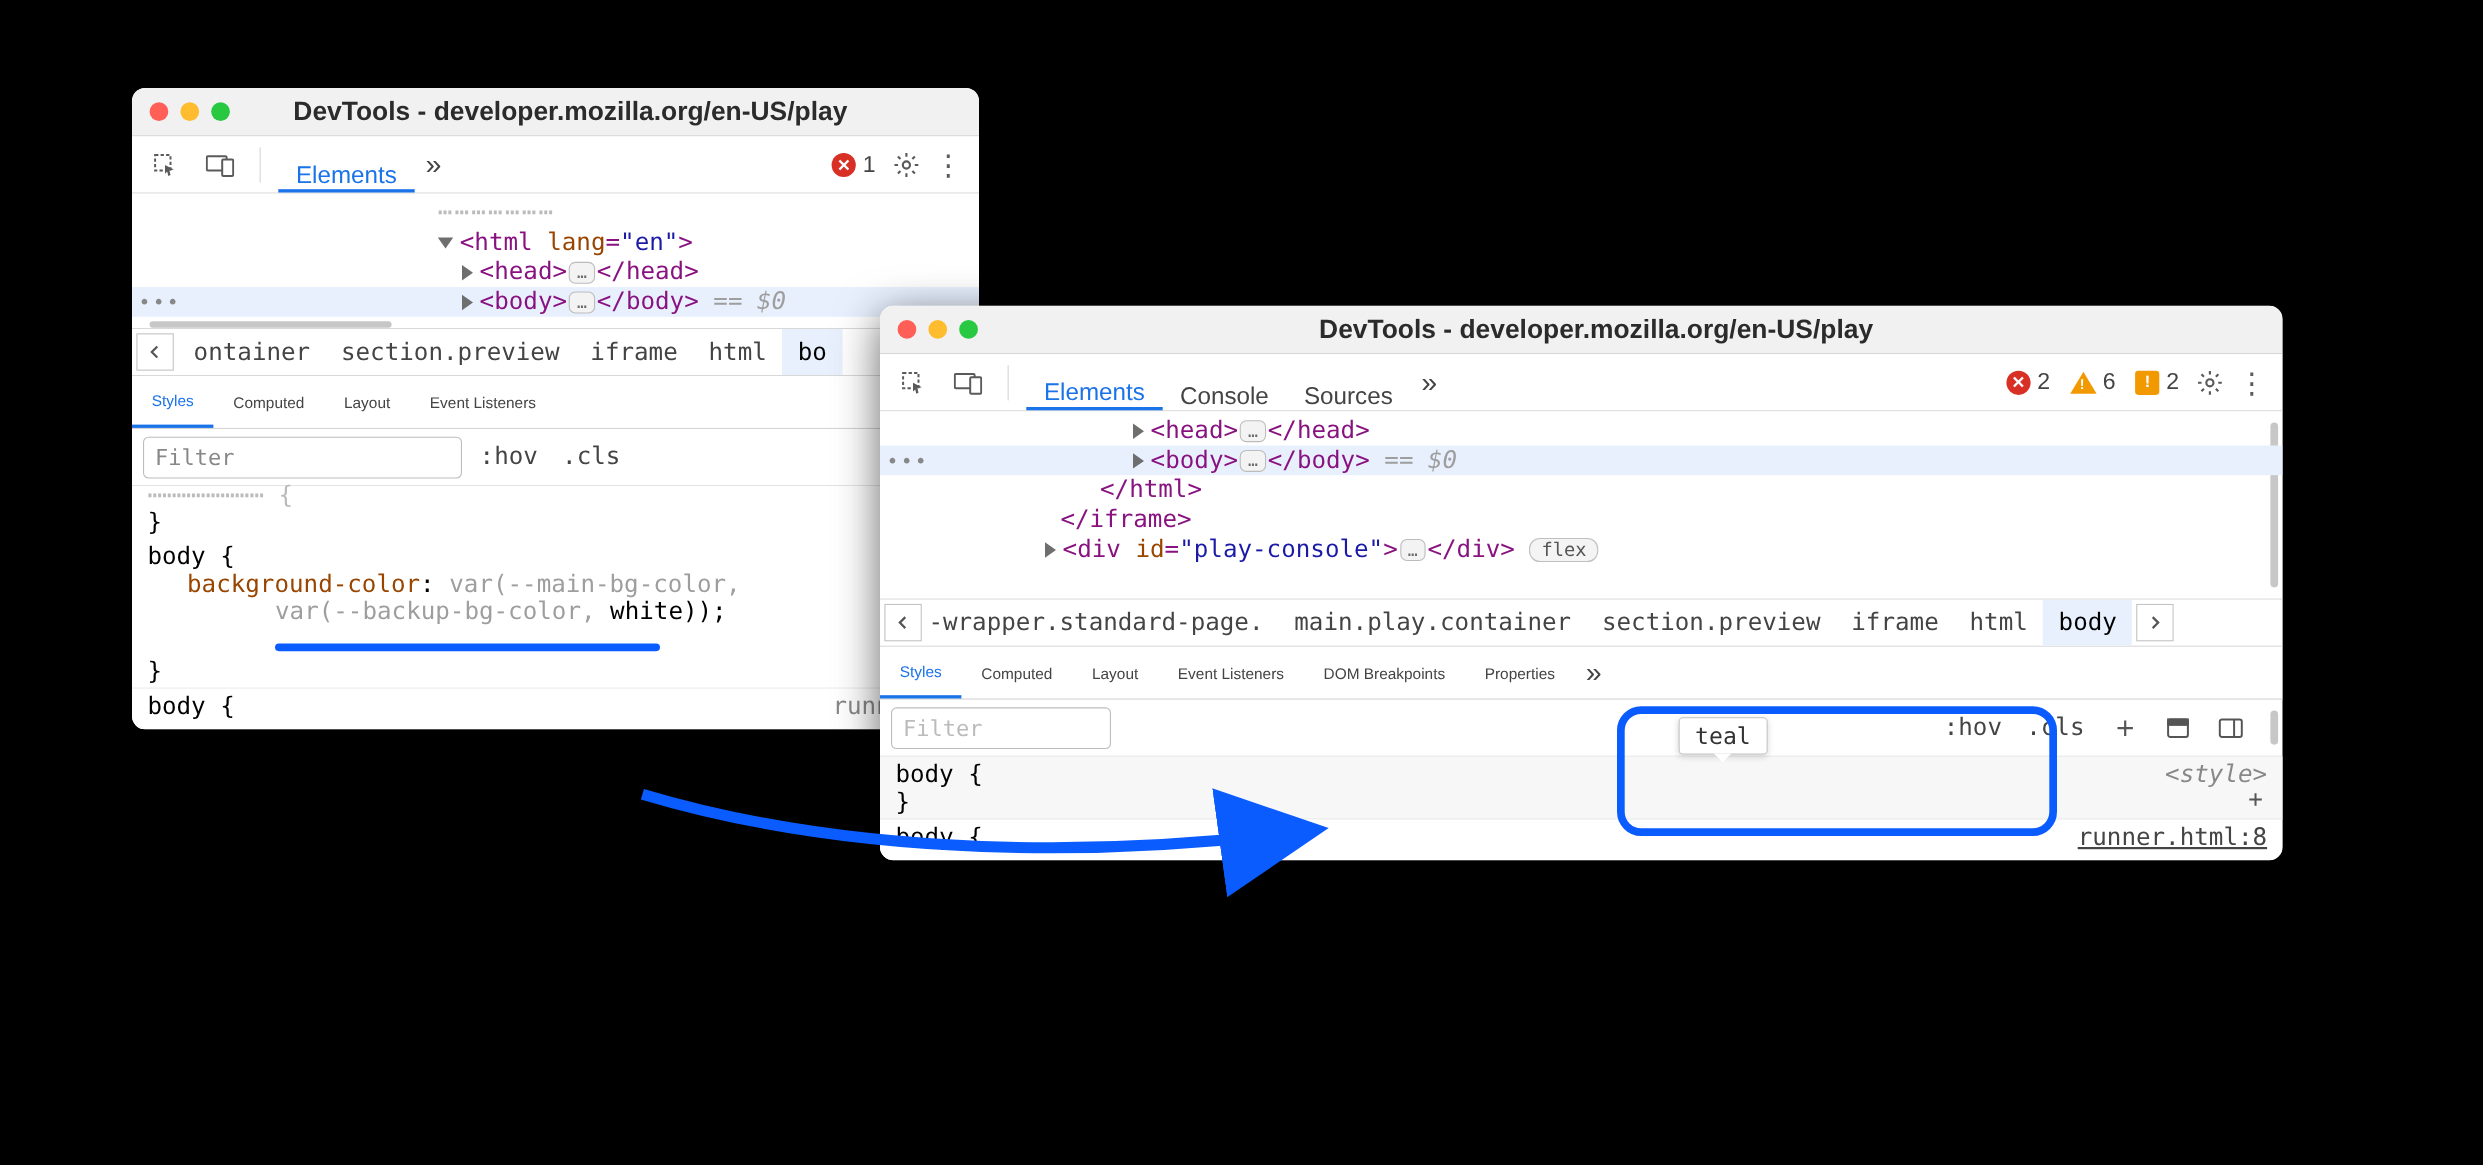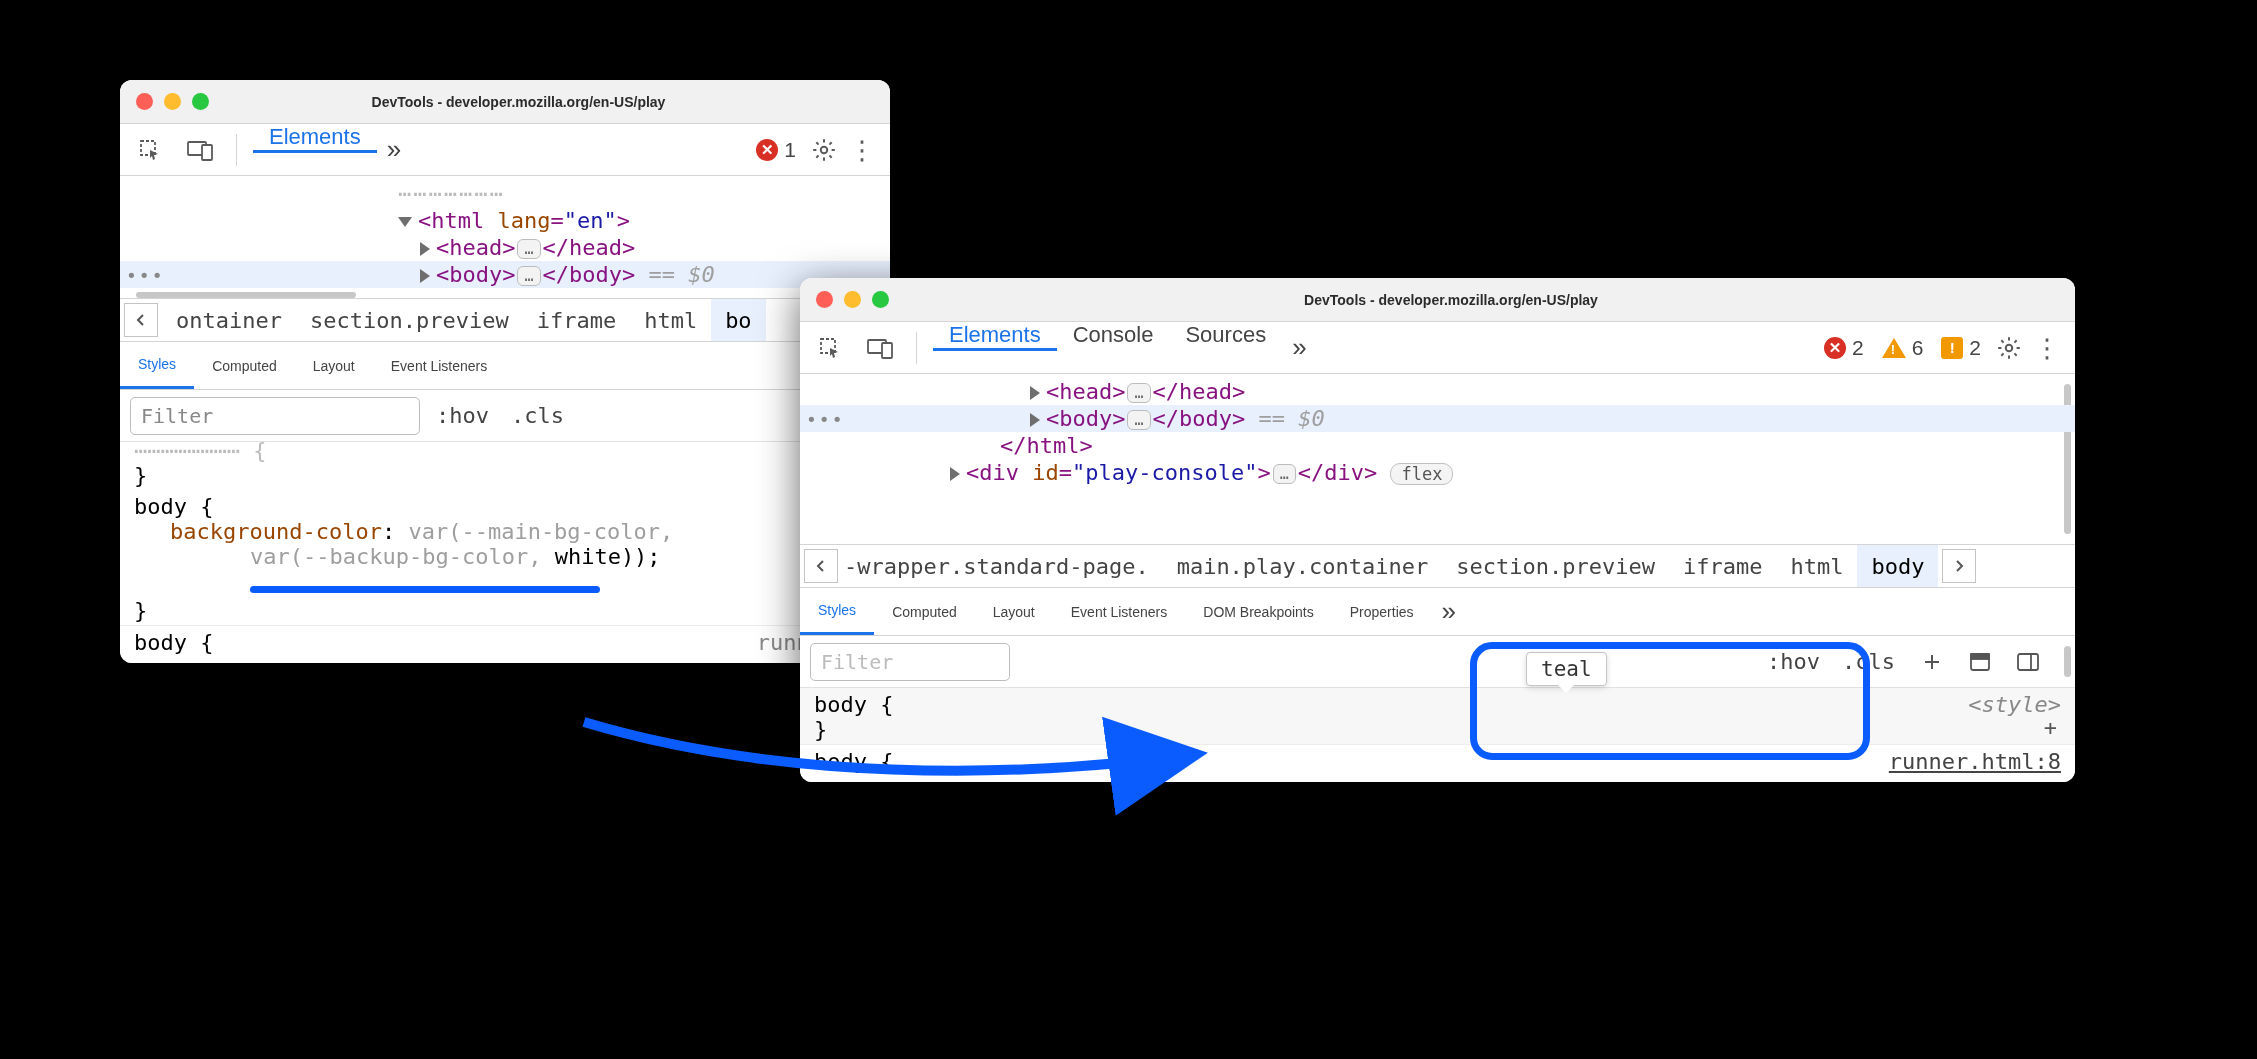--- a/index.html
+++ b/index.html
@@ -32,36 +32,36 @@
     display: flex;
     align-items: center;
     padding-left: 16px;
     border-bottom: 1px solid #d4d4d4;
   }
   .traffic { display: flex; gap: 11px; margin-right: 18px; }
   .tlight { width: 17px; height: 17px; border-radius: 50%; }
   .t-red { background: #ff5f57; }
   .t-yel { background: #febc2e; }
   .t-grn { background: #28c840; }
-  .titlebar-title { font-weight: 600; font-size: 14px; color: #2b2b2b; flex:1; text-align:center; margin-right:80px;}
+  .titlebar-title { font-weight: 600; font-size: 24px; color: #2b2b2b; flex:1; text-align:center; margin-right:80px;}
 
   .toolbar {
     height: 52px;
     display: flex;
     align-items: stretch;
     border-bottom: 1px solid #d4d4d4;
     background: #fff;
   }
   .tool-left { display:flex; align-items:center; padding:0 12px; gap:14px; }
   .tool-btn {
     display:flex; align-items:center; justify-content:center;
     width:36px; height:36px; color:#5a5a5a; cursor:pointer;
   }
   .tool-sep { width:1px; background:#d4d4d4; height:32px; margin:0 4px; }
-  .tabs { display:flex; align-items:flex-start; }
+  .tabs { display:flex; align-items:flex-end; }
   .tab {
     display:flex; align-items:center; padding:0 16px; font-size:22px; color:#444; cursor:pointer;
   }
   .tab.active { color:#1a73e8; border-bottom:3px solid #1a73e8; }
   .more-tabs { display:flex; align-items:center; padding:0 10px; color:#444; font-size:26px;}
   .toolbar-right { margin-left:auto; display:flex; align-items:center; gap:2px; padding-right:10px; }
   .badge { display:flex; align-items:center; gap:6px; font-size:21px; padding:0 8px; color:#444; }
   .err-circ {
     width:22px;height:22px;border-radius:50%;background:#d93025;color:#fff;
     display:flex;align-items:center;justify-content:center;font-size:15px;font-weight:700;
@@ -361,20 +361,23 @@
       <span class="twisty tw-closed"></span><span class="tag">&lt;head&gt;</span><span class="ellips-badge">…</span><span class="tag">&lt;/head&gt;</span>
     </div>
     <div class="dom-line sel-row" style="padding-left:230px;position:relative;">
       <span class="dom-edge-dots" style="top:4px;">•••</span>
       <span class="twisty tw-closed"></span><span class="tag">&lt;body&gt;</span><span class="ellips-badge">…</span><span class="tag">&lt;/body&gt;</span>
       <span class="faded"> <span>== $0</span></span>
     </div>
     <div class="dom-line" style="padding-left:200px;">
       <span class="tag">&lt;/html&gt;</span>
     </div>
+    <div class="dom-line" style="padding-left:164px;">
+      <span class="tag">&lt;/iframe&gt;</span>
+    </div>
     <div class="dom-line" style="padding-left:150px;">
       <span class="twisty tw-closed"></span><span class="tag">&lt;div </span><span class="attr-n">id</span><span class="tag">=</span><span class="attr-v">"play-console"</span><span class="tag">&gt;</span><span class="ellips-badge">…</span><span class="tag">&lt;/div&gt;</span>
       <span class="pill">flex</span>
     </div>
   </div>
 
   <div class="crumbbar mono">
     <div class="crumb-nav">
       <svg width="14" height="14" viewBox="0 0 14 14">
           <path d="M9 2 L4 7 L9 12" fill="none" stroke="#555" stroke-width="2"></path>

